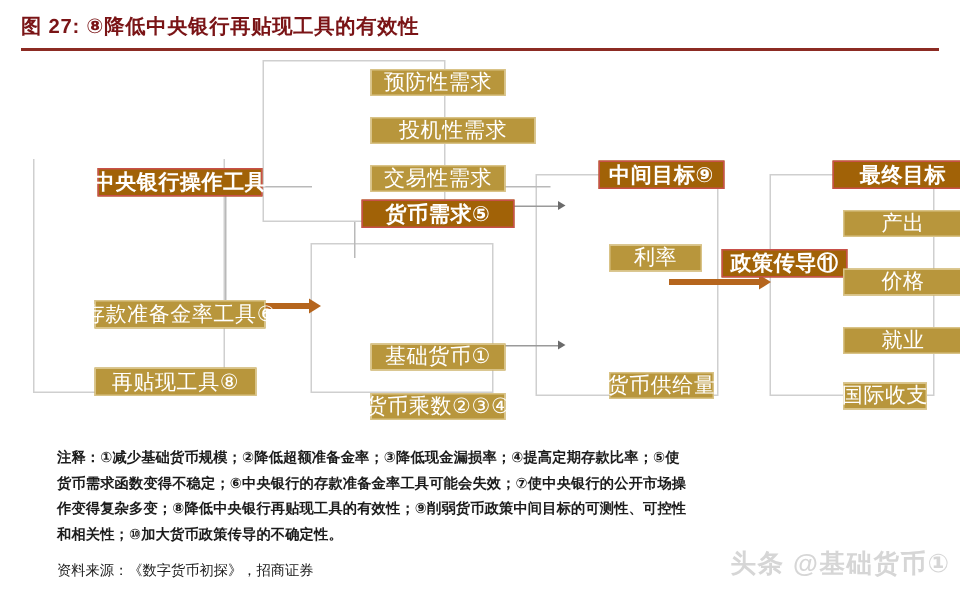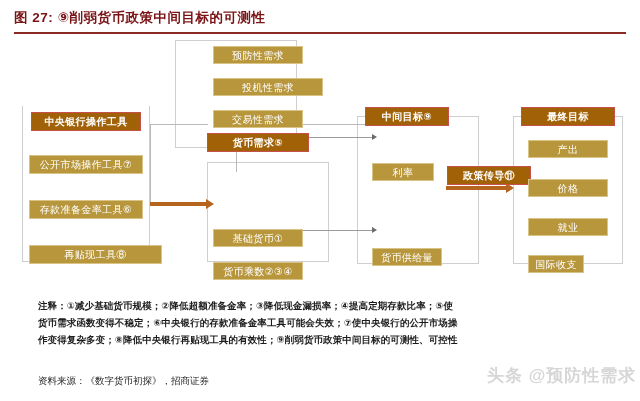--- a/index.html
+++ b/index.html
@@ -56,25 +56,26 @@
     height: 256px;
   }
 
   .box {
     position: absolute;
     box-sizing: border-box;
     display: flex;
     align-items: center;
     justify-content: center;
     color: #ffffff;
-    font-size: 10px;
+    font-size: 14px;
     letter-spacing: 0.4px;
     white-space: nowrap;
     text-align: center;
     line-height: 1.1;
+    margin-left: 34px;
   }
   .box.gold {
     background: #b8963c;
     border: 1px solid #d9c387;
   }
   .box.red {
     background: #a16207;
     border: 1px solid #c8504a;
     font-weight: bold;
   }
@@ -159,21 +160,21 @@
     align-items: center;
     white-space: nowrap;
   }
 </style>
 </head>
 <body>
 
 <div id="page">
 
   <div id="header">
-    <div id="title-text">图 27: ⑨削弱货币政策中间目标的可测性</div>
+    <div id="title-text">图 27: ⑧降低中央银行再贴现工具的有效性</div>
     <div id="title-rule"></div>
   </div>
 
   <div id="diagram">
 
     <div class="frame" style="left:175px; top:4px; width:122px; height:108px;"></div>
     <div class="frame" style="left:22px; top:70px; width:128px; height:156px; border-top:none;"></div>
     <div class="frame" style="left:207px; top:126px; width:122px; height:100px;"></div>
     <div class="frame" style="left:357px; top:80px; width:122px; height:148px;"></div>
     <div class="frame" style="left:513px; top:80px; width:110px; height:148px;"></div>
@@ -192,25 +193,24 @@
     <div class="arrow-head" style="left:372px; top:191px;"></div>
 
     <div class="arrow-thick" style="left:150px; top:166px; width:58px;"></div>
     <div class="arrow-thick-head" style="left:206px; top:163px;"></div>
 
     <div class="arrow-thick" style="left:446px; top:150px; width:62px;"></div>
     <div class="arrow-thick-head" style="left:506px; top:147px;"></div>
 
     <div class="box red" style="left:31px; top:76px; width:110px; height:19px;">中央银行操作工具</div>
 
-    <div class="box gold" style="left:29px; top:119px; width:114px; height:19px;">公开市场操作工具⑦</div>
 
     <div class="box gold" style="left:29px; top:164px; width:114px; height:19px;">存款准备金率工具⑥</div>
 
-    <div class="box gold" style="left:29px; top:209px; width:133px; height:19px;font-family:Liberation Serif, serif;">再贴现工具⑧</div>
+    <div class="box gold" style="left:29px; top:209px; width:108px; height:19px;">再贴现工具⑧</div>
 
     <div class="box gold" style="left:213px; top:10px; width:90px; height:18px;">预防性需求</div>
 
     <div class="box gold" style="left:213px; top:42px; width:110px; height:18px;">投机性需求</div>
 
     <div class="box gold" style="left:213px; top:74px; width:90px; height:18px;">交易性需求</div>
 
     <div class="box red" style="left:207px; top:97px; width:102px; height:19px;">货币需求⑤</div>
 
 
@@ -235,19 +235,20 @@
     <div class="box gold" style="left:528px; top:182px; width:80px; height:18px;">就业</div>
 
     <div class="box gold" style="left:528px; top:219px; width:56px; height:18px;">国际收支</div>
 
   </div>
 
   <div id="footer">
     <div class="note-line">注释：①减少基础货币规模；②降低超额准备金率；③降低现金漏损率；④提高定期存款比率；⑤使</div>
     <div class="note-line">货币需求函数变得不稳定；⑥中央银行的存款准备金率工具可能会失效；⑦使中央银行的公开市场操</div>
     <div class="note-line">作变得复杂多变；⑧降低中央银行再贴现工具的有效性；⑨削弱货币政策中间目标的可测性、可控性</div>
+    <div class="note-line">和相关性；⑩加大货币政策传导的不确定性。</div>
   </div>
 
   <div id="source-line">资料来源：《数字货币初探》，招商证券</div>
 
-  <div id="watermark">头条 @预防性需求</div>
+  <div id="watermark">头条 @基础货币①</div>
 
 </div>
 
 </body></html>

